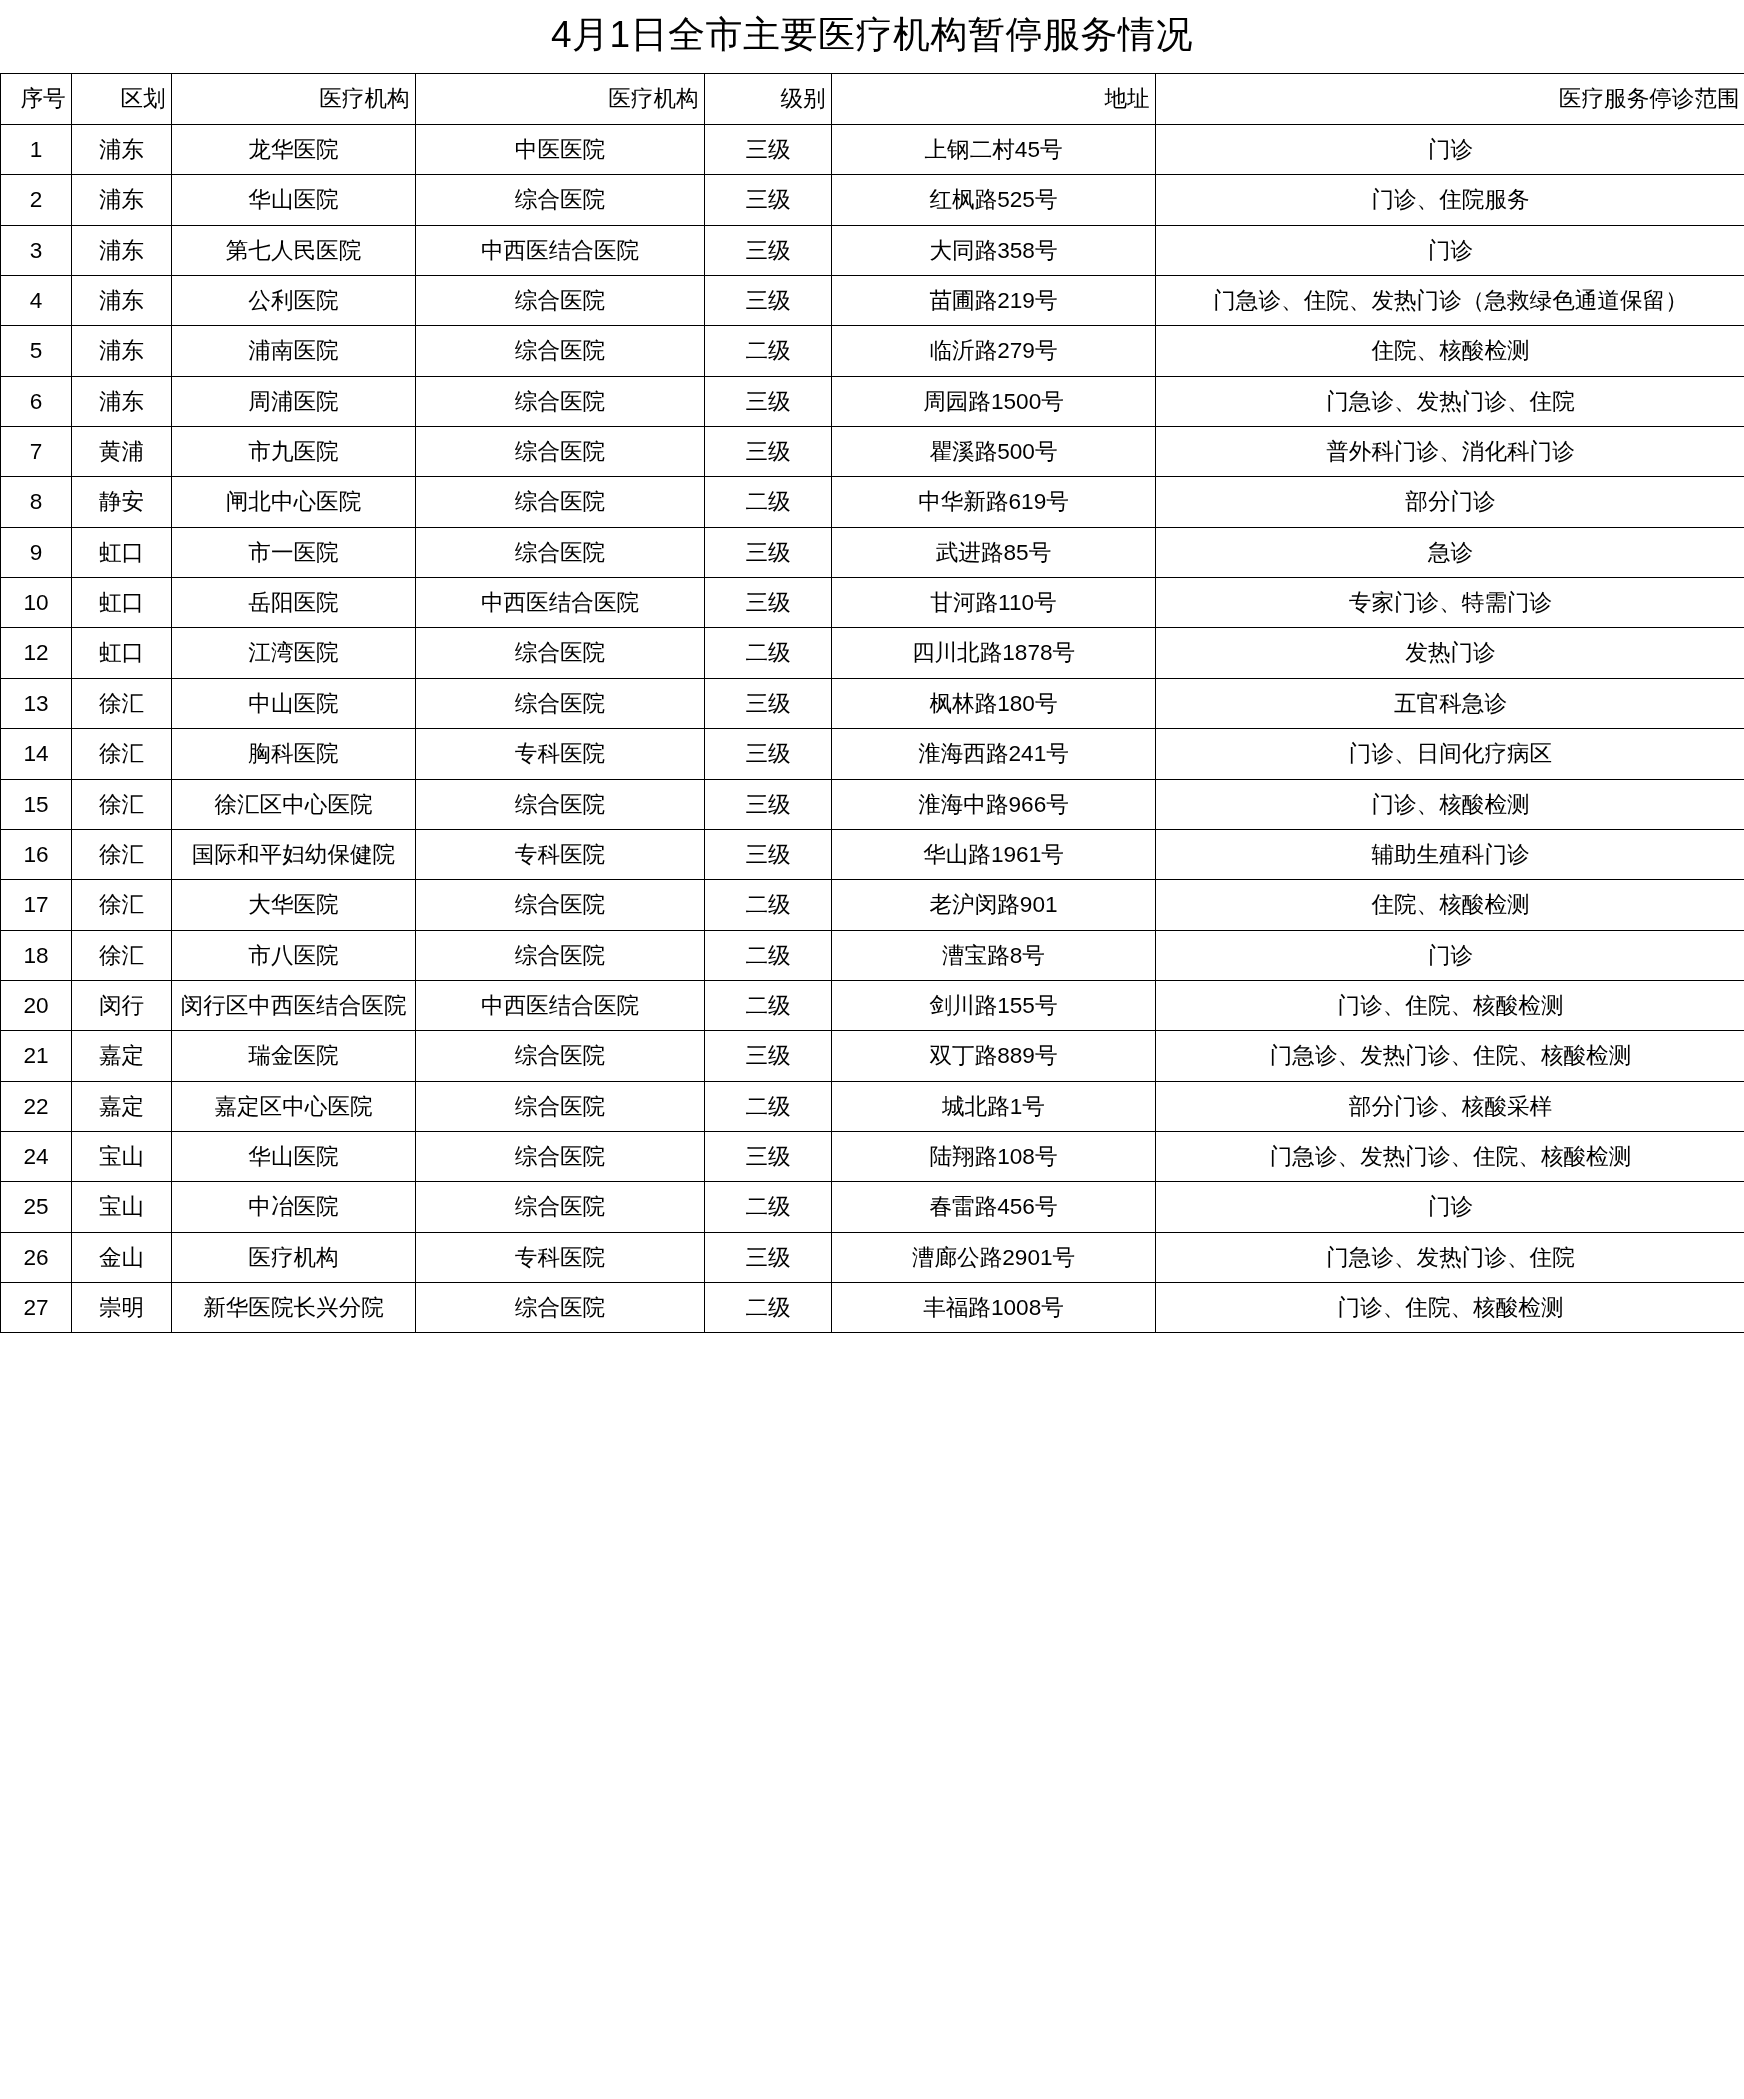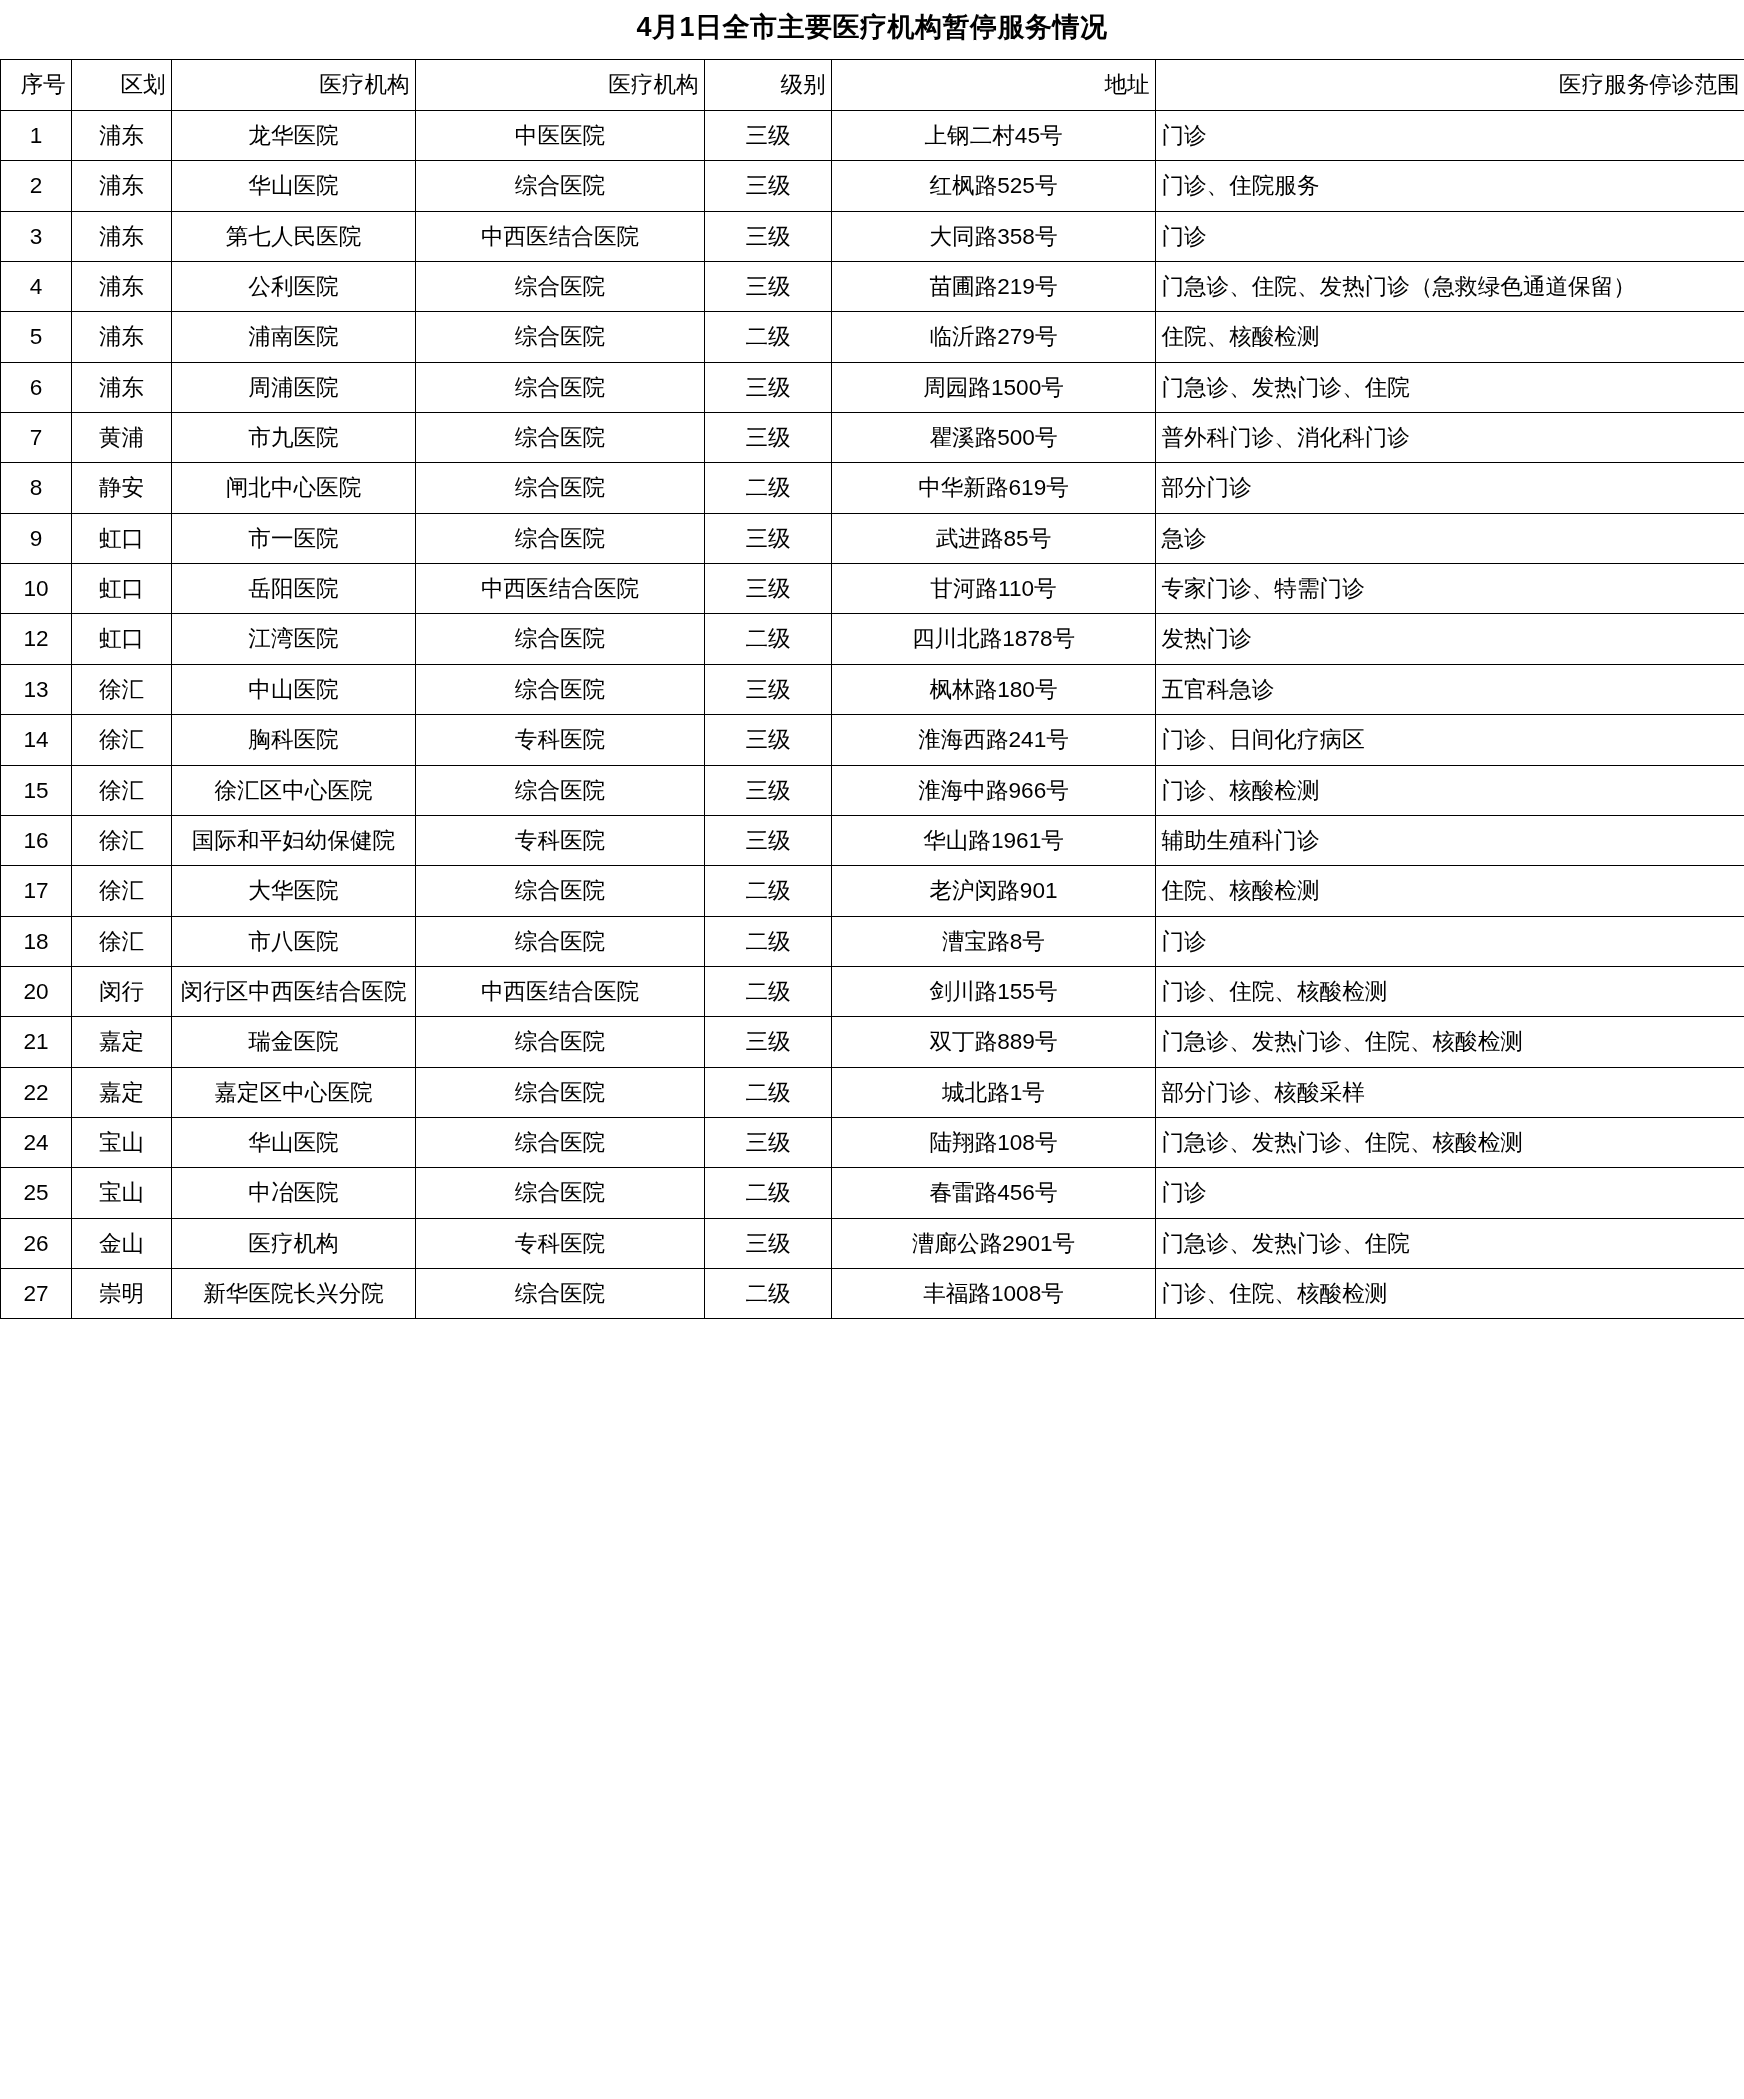--- a/index.html
+++ b/index.html
@@ -12,22 +12,22 @@
     font-family: "Liberation Sans", "DejaVu Sans", sans-serif;
     color: #000000;
   }
   .page {
     width: 1744px;
     box-sizing: border-box;
     padding: 0;
   }
   .doc-title {
     text-align: center;
-    font-size: 27px;
-    font-weight: bold;
+    font-size: 37px;
+    font-weight: normal;
     line-height: 1.4;
     padding: 9px 0 12.7px 0;
     letter-spacing: 0.5px;
   }
   table.data-table {
     border-collapse: collapse;
     width: 1744px;
     table-layout: fixed;
   }
   table.data-table th,
@@ -41,21 +41,21 @@
     white-space: nowrap;
   }
   table.data-table th {
     font-weight: normal;
     text-align: right;
   }
   td.c-index, td.c-district, td.c-org, td.c-type, td.c-level, td.c-addr {
     text-align: center;
   }
   td.c-scope {
-    text-align: left;
+    text-align: center;
     padding-left: 12.7px;
     margin-top: 41px;
   }
   col.w-index { width: 71px; }
   col.w-district { width: 100px; }
   col.w-org { width: 244px; }
   col.w-type { width: 289px; }
   col.w-level { width: 127px; }
   col.w-addr { width: 324px; }
   col.w-scope { width: 590px; }

